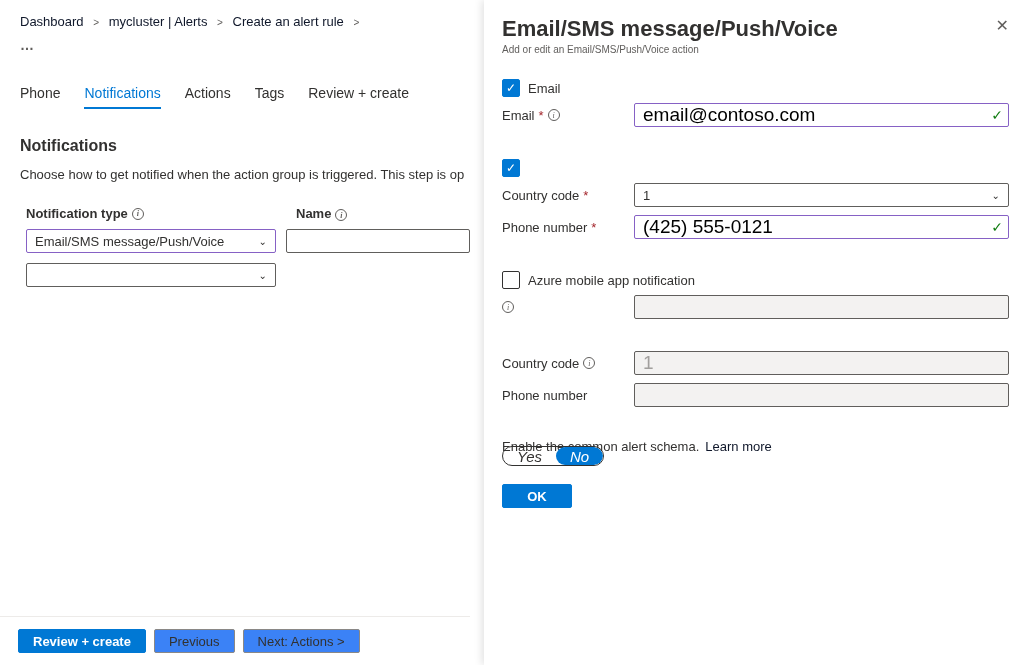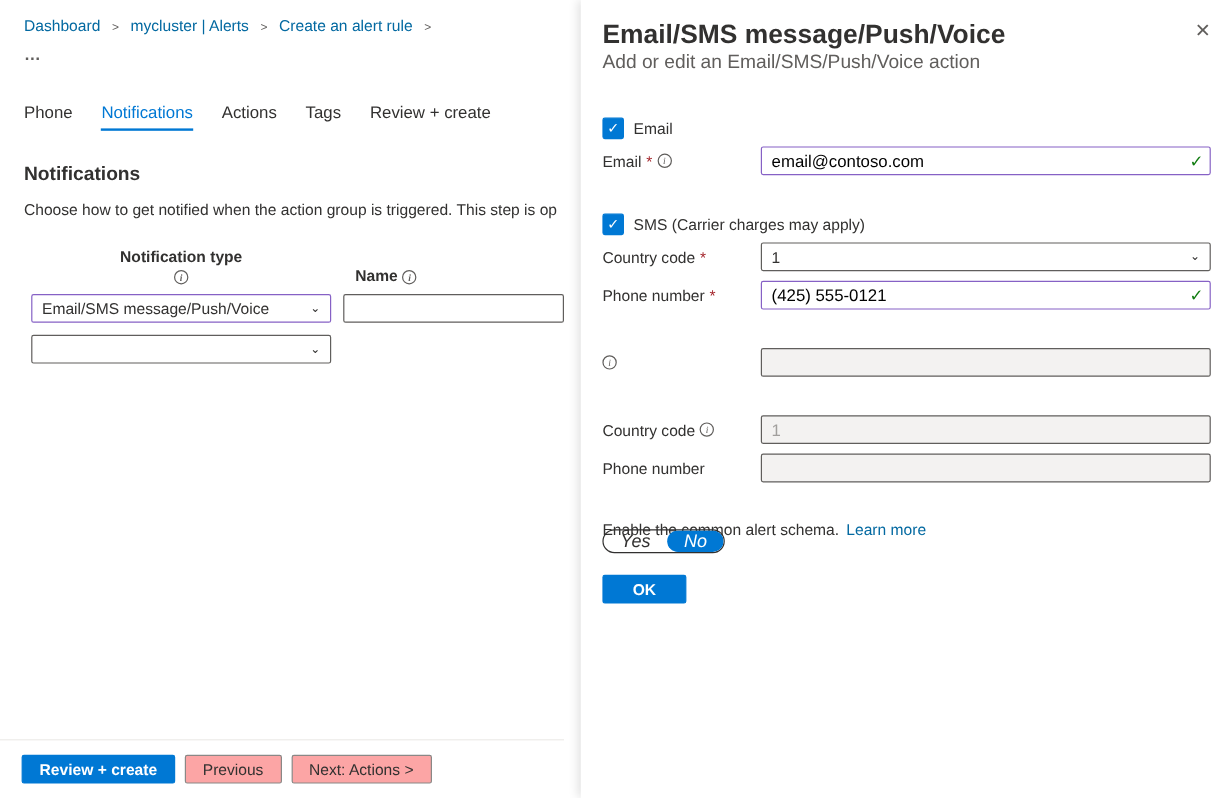--- a/index.html
+++ b/index.html
@@ -5,21 +5,21 @@
     * { box-sizing: border-box; margin: 0; padding: 0; }
     body {
       font-family: 'Segoe UI', -apple-system, BlinkMacSystemFont, sans-serif;
       font-size: 13px;
       color: #323130;
       width: 1027px;
       height: 665px;
       position: relative;
       overflow: hidden;
     }
-    a { color: #0369a1; text-decoration: none; cursor: pointer; }
+    a { color: #0f172a; text-decoration: none; cursor: pointer; }
     .main-area {
       padding: 14px 20px 0 20px;
       width: 100%;
     }
     .breadcrumb {
       font-size: 13px;
       color: #0078d4;
       margin-bottom: 8px;
     }
     .breadcrumb span.sep { color: #605e5c; margin: 0 6px; font-size: 10px; }
@@ -67,21 +67,21 @@
       margin-bottom: 8px;
       padding-left: 6px;
     }
     .th {
       font-size: 13px;
       font-weight: 600;
       display: flex;
       align-items: center;
       gap: 4px;
     }
-    .th-col1 { width: 250px; flex-direction: column; }
+    .th-col1 { width: 250px; }
     .th-col2 { width: 180px; align-items: flex-end; }
     .info-icon {
       display: inline-flex;
       width: 12px; height: 12px;
       border: 1px solid #605e5c;
       border-radius: 50%;
       align-items: center;
       justify-content: center;
       font-size: 8px;
       color: #605e5c;
@@ -117,21 +117,21 @@
     }
     .btn {
       height: 24px;
       border-radius: 2px;
       font-size: 13px;
       padding: 0 14px;
       display: inline-flex;
       align-items: center;
       cursor: pointer;
       border: 1px solid #8a8886;
-      background: #fca5a5;
+      background: #3b82f6;
     }
     .btn.primary { background: #0078d4; color: #fff; border-color: #0078d4; font-weight: 600; }
     .btn.small { min-width: 70px; justify-content: center; }
 
     
     .panel {
       position: absolute;
       top: 0; right: 0;
       width: 543px;
       height: 100%;
@@ -144,23 +144,23 @@
       display: flex;
       justify-content: space-between;
       align-items: flex-start;
     }
     .panel-title {
       font-size: 22px;
       font-weight: 600;
       margin-bottom: 2px;
     }
     .panel-subtitle {
-      font-size: 16px;
+      font-size: 10px;
       color: #605e5c;
-      margin-bottom: 36px;
+      margin-bottom: 24px;
     }
     .close-x { font-size: 16px; cursor: pointer; color: #605e5c; }
     .check-row {
       display: flex;
       align-items: center;
       gap: 8px;
       font-size: 13px;
       margin-bottom: 6px;
     }
     .checkbox {
@@ -187,21 +187,21 @@
       align-items: center;
       gap: 4px;
     }
     .req { color: #a4262c; }
     .form-input {
       flex: 1;
       height: 24px;
       border: 1px solid #605e5c;
       border-radius: 2px;
       padding: 0 26px 0 8px;
-      font-size: 14px;
+      font-size: 19px;
       position: relative;
     }
     .form-input.valid { border-color: #8661c5; }
     .input-wrap { position: relative; flex: 1; display: flex; }
     .valid-check {
       position: absolute;
       right: 6px;
       top: 50%;
       transform: translateY(-50%);
       color: #107c10;
@@ -331,21 +331,20 @@
         <span class="valid-check">✓</span>
       </div>
     </div>
   </div>
 
   <div class="group">
     <div class="check-row">
       <div class="checkbox checked">
           <span class="checkmark">✓</span>
         </div>
-      <span>SMS (Carrier charges may apply)</span>
     </div>
     <div class="form-row">
       <div class="form-label">
         <span>Country code</span>
         <span class="req">*</span>
       </div>
       <div class="form-select">
         <span>1</span>
         <span class="chev">⌄</span>
       </div>
@@ -356,20 +355,24 @@
         <span class="req">*</span>
       </div>
       <div class="input-wrap">
         <input class="form-input valid" value="(425) 555-0121" style="">
         <span class="valid-check">✓</span>
       </div>
     </div>
   </div>
 
   <div class="group">
+    <div class="check-row">
+      <div class="checkbox"></div>
+      <span>Azure mobile app notification</span>
+    </div>
     <div class="form-row">
       <div class="form-label">
         <span class="info-icon">i</span>
       </div>
       <input class="form-input disabled" disabled="" value="" style="">
     </div>
   </div>
 
   <div class="group">
     <div class="form-row">

